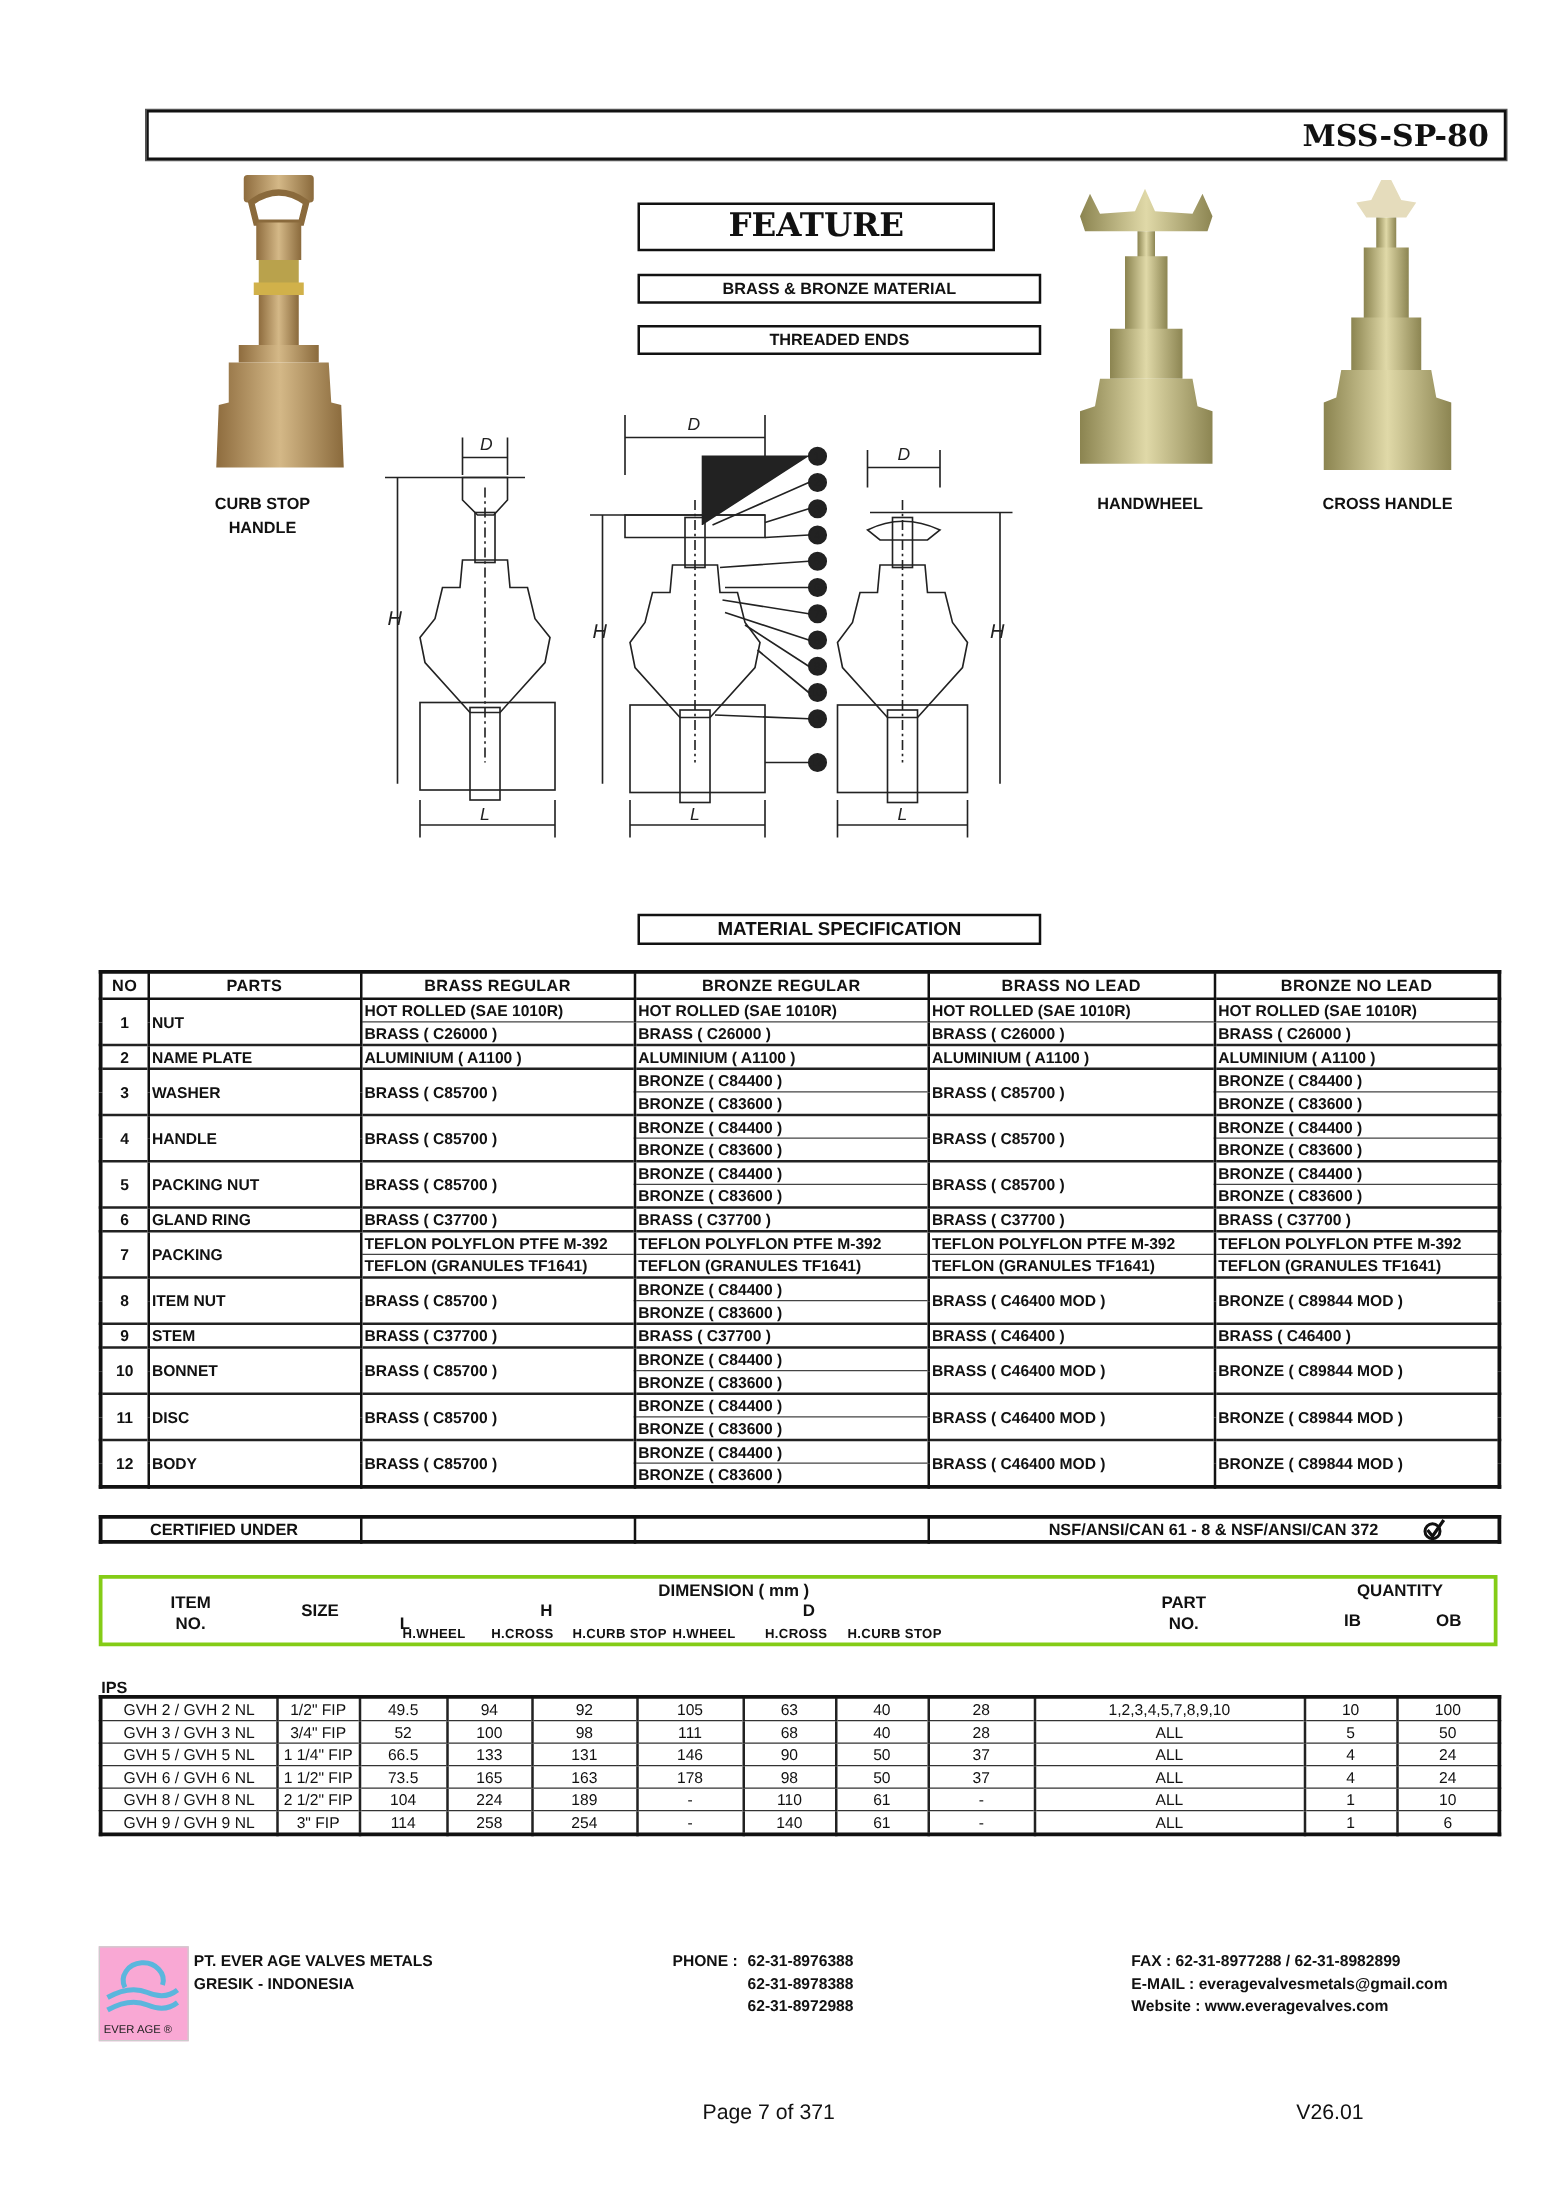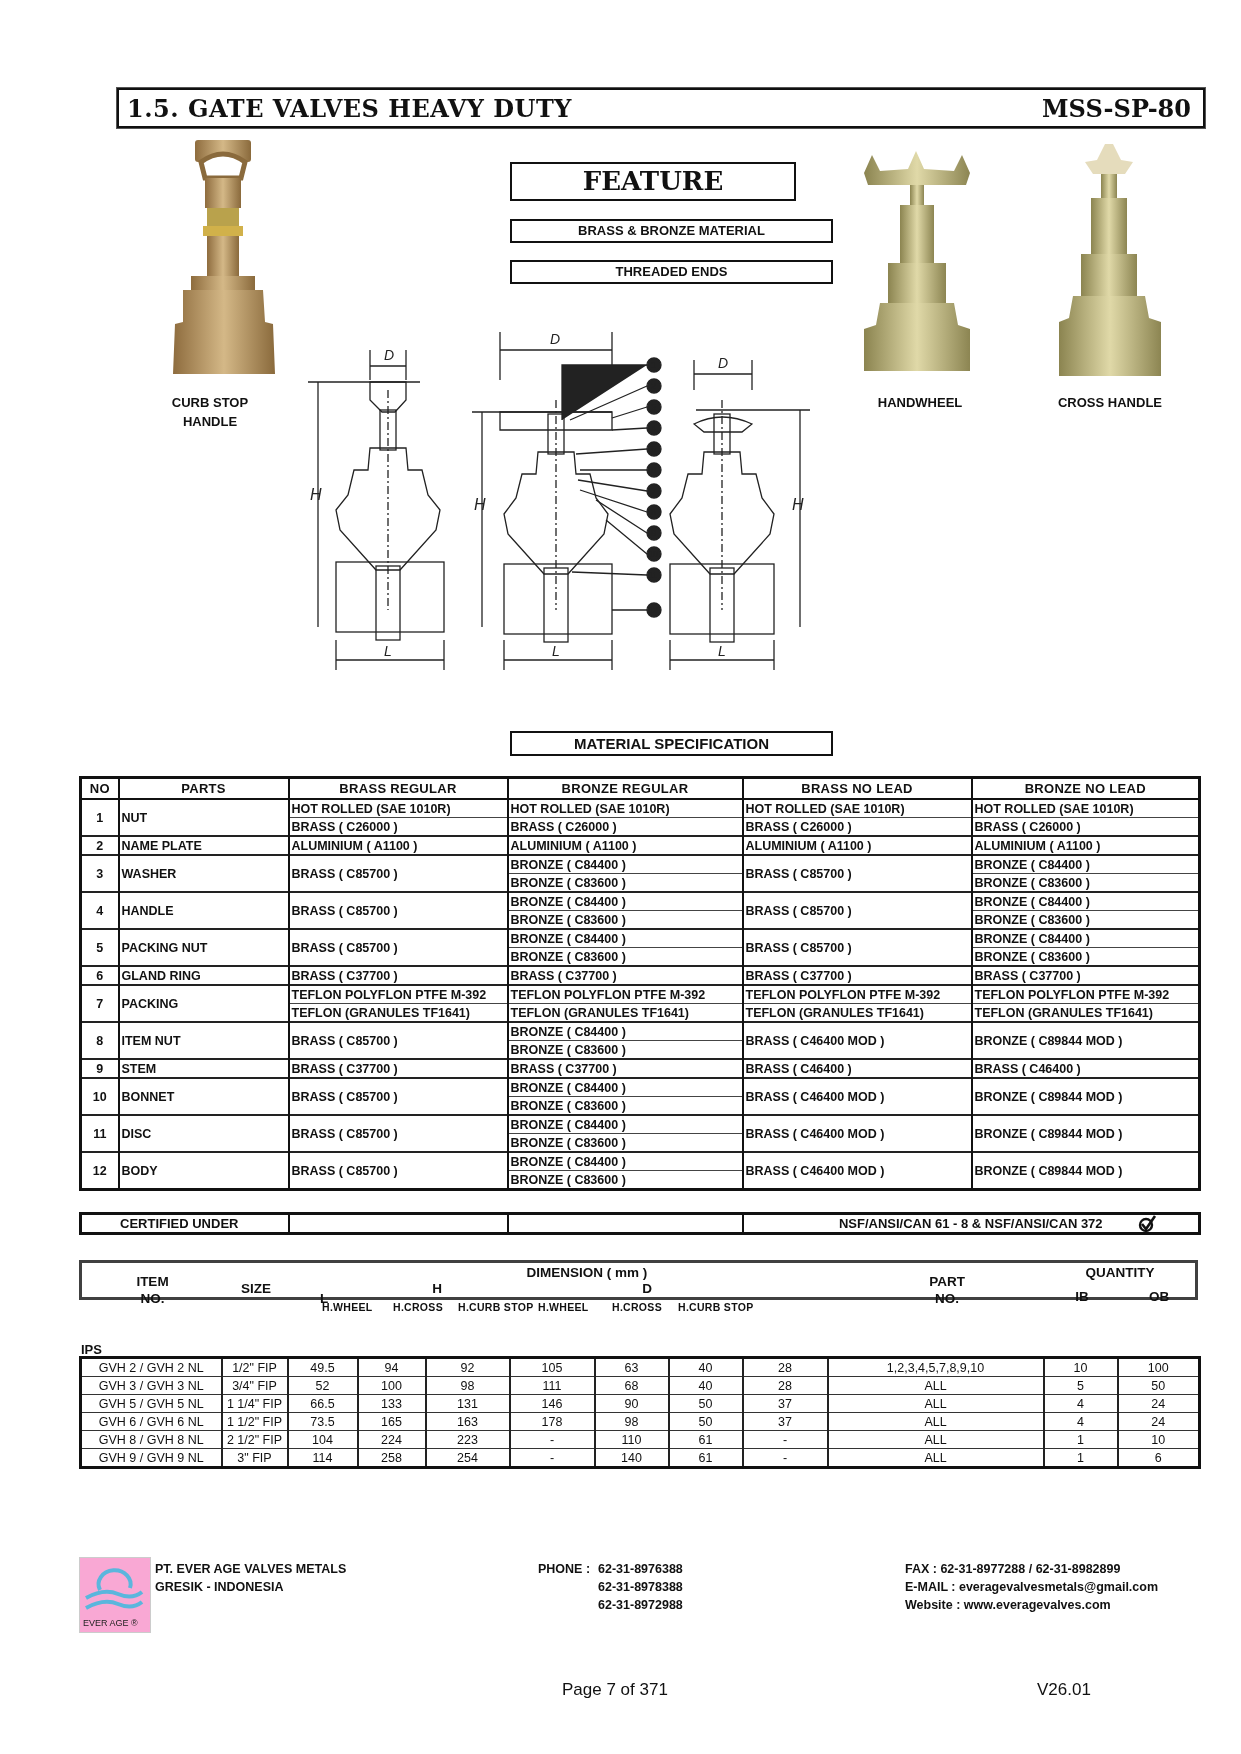--- a/index.html
+++ b/index.html
@@ -29,42 +29,41 @@
   #mat-table th { height:19px; font-size:13px; letter-spacing:0.3px; border:2px solid #111; padding:0; }
   #mat-table td { height:17px; border-left:2px solid #111; border-right:2px solid #111; padding:0 2px;
                   border-top:1px solid #444; border-bottom:1px solid #444; white-space:nowrap; overflow:hidden; line-height:16px; }
   #mat-table td.no { text-align:center; }
   #mat-table tr.grp-top td { border-top:2px solid #222; }
 
   #cert-table { left:79px; top:1212px; width:1119px; height:21px; border:3px solid #111; font-size:13px; font-weight:bold; }
   #cert-table td { border:2px solid #111; padding:0; height:17px; }
 
   
-  #dim-head { left:79px; top:1260px; width:1119px; height:40px; border:3px solid #404040; box-sizing:border-box; font-weight:bold; }
+  #dim-head { left:79px; top:1260px; width:1119px; height:57px; border:3px solid #84cc16; box-sizing:border-box; font-weight:bold; }
   #dim-head .h { position:absolute; font-size:13.5px; text-align:center; }
   #dim-head .s { position:absolute; font-size:10.5px; letter-spacing:0.3px; }
   #ips-label { left:81px; top:1342px; font-size:13px; font-weight:bold; }
   #dim-table { left:79px; top:1356px; width:1119px; border:3px solid #111; font-size:12.5px; font-weight:normal; }
   #dim-table td { height:17px; border:2px solid #222; border-top:1px solid #333; border-bottom:1px solid #333;
                   text-align:center; padding:0; white-space:nowrap; line-height:16px; }
 
   
   #logo { left:79px; top:1557px; width:70px; height:74px; border:1px solid #ccc; background:#f9a8d4; }
   #logo .logo-text { position:absolute; left:3px; bottom:4px; font-size:9px; color:#222; }
   .foot { font-size:12.5px; font-weight:bold; line-height:18px; }
   #page-num { left:562px; top:1680px; font-size:17px; }
   #version { left:1037px; top:1680px; font-size:17px; }
 
   .photo { position:absolute; }
 </style>
 </head>
 <body>
 
 <div id="title-bar" class="abs">
-  <span class="t-left serif">1.5.  GATE VALVES HEAVY DUTY</span>
   <span class="t-right serif">MSS-SP-80</span>
 </div>
 
 <svg class="photo" style="left:165px;top:138px" width="120" height="240" viewBox="0 0 120 240">
   <defs>
     <linearGradient id="brass" x1="0" x2="1">
         <stop offset="0" stop-color="#8e6c3e"></stop>
         <stop offset="0.5" stop-color="#d4b887"></stop>
         <stop offset="1" stop-color="#8a6a3c"></stop>
       </linearGradient>
@@ -480,21 +479,21 @@
         <td>37</td>
         <td>ALL</td>
         <td>4</td>
         <td>24</td>
       </tr>
       <tr>
         <td>GVH 8 / GVH 8 NL</td>
         <td>2 1/2" FIP</td>
         <td>104</td>
         <td>224</td>
-        <td>223</td>
+        <td>189</td>
         <td>-</td>
         <td>110</td>
         <td>61</td>
         <td>-</td>
         <td>ALL</td>
         <td>1</td>
         <td>10</td>
       </tr>
       <tr>
         <td>GVH 9 / GVH 9 NL</td>

